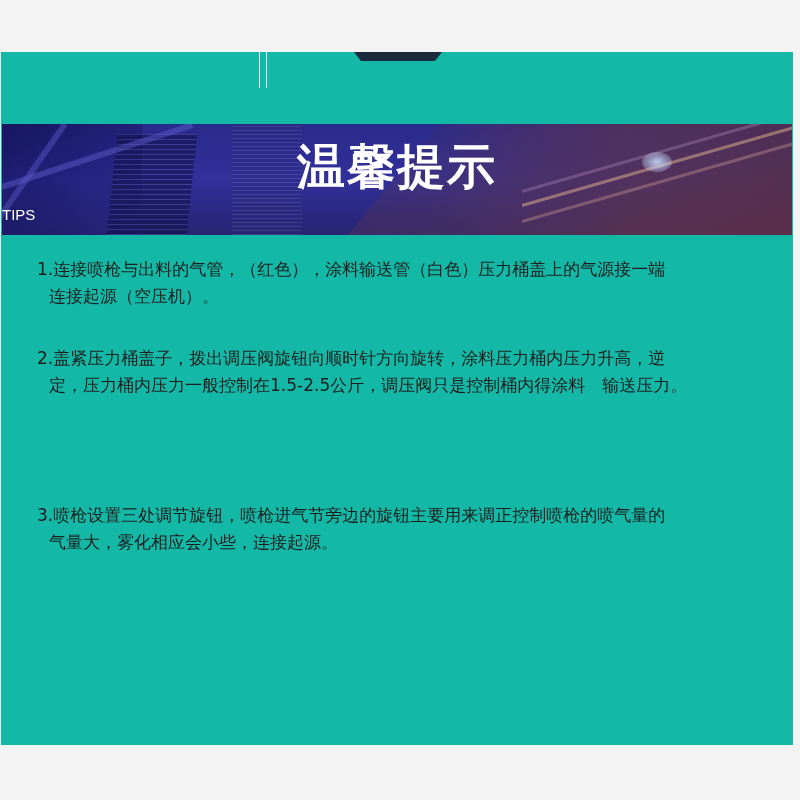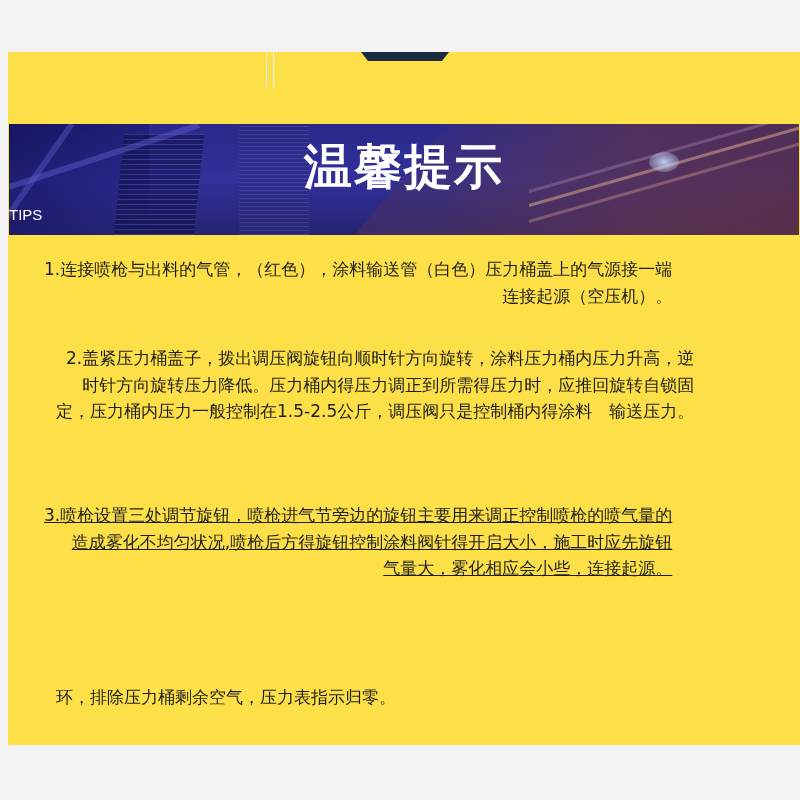--- a/index.html
+++ b/index.html
@@ -3,22 +3,22 @@
 <meta charset="utf-8">
 <style>
   html, body { margin: 0; padding: 0; }
   body {
     width: 800px; height: 800px; overflow: hidden;
     background: #f3f3f3;
     font-family: "DejaVu Sans", "Liberation Sans", sans-serif;
     position: relative;
   }
   .card {
-    position: absolute; left: 8px; top: 52px; width: 792px; height: 693px;
-    background: #fde047;
+    position: absolute; left: 1px; top: 52px; width: 792px; height: 693px;
+    background: #14b8a6;
   }
   .card-divider {
     position: absolute; left: 258px; top: 0; width: 1px; height: 36px;
     background: #f0f0f0;
   }
   .card-divider.d2 { left: 265px; }
   .top-tab {
     position: absolute; left: 353px; top: 0; width: 88px; height: 9px;
     background: #1c2a3e;
     clip-path: polygon(0 0, 100% 0, 92% 100%, 8% 100%);
@@ -51,27 +51,27 @@
   }
   .banner-sub {
     position: absolute; left: 0; right: 0; top: 82px; 
     color: #ffffff; font-size: 15px; line-height: 18px;
     font-family: "Liberation Sans", sans-serif;
   }
   .tips {
     position: absolute; left: 36px; top: 204px; width: 730px;
     color: #1e1e1e; font-size: 17px; line-height: 26.5px;
   }
-  .tip { margin: 0; padding-left: 0; text-align: right; }
+  .tip { margin: 0; padding-left: 0; }
   .tip .line { display: block; white-space: nowrap; }
   .tip .line.indent { padding-left: 12px; }
   .tip .line.indent2 { padding-left: 4px; }
   .tip1 { position: absolute; top: 0; }
   .tip2 { position: absolute; top: 89px; }
-  .tip3 { position: absolute; top: 246px; text-decoration: underline; }
+  .tip3 { position: absolute; top: 246px; }
   .tip4 { position: absolute; top: 428px; }
 </style>
 </head>
 <body>
 
 <div class="card">
   <div class="card-divider"></div>
   <div class="card-divider d2"></div>
   <div class="top-tab"></div>
 
@@ -90,25 +90,22 @@
     <div class="banner-sub">TIPS</div>
   </div>
 
   <div class="tips">
     <div class="tip tip1">
       <span class="line">1.连接喷枪与出料的气管，（红色），涂料输送管（白色）压力桶盖上的气源接一端</span>
       <span class="line indent">连接起源（空压机）。</span>
     </div>
     <div class="tip tip2">
       <span class="line">2.盖紧压力桶盖子，拨出调压阀旋钮向顺时针方向旋转，涂料压力桶内压力升高，逆</span>
-      <span class="line indent">时针方向旋转压力降低。压力桶内得压力调正到所需得压力时，应推回旋转自锁固</span>
       <span class="line indent">定，压力桶内压力一般控制在1.5-2.5公斤，调压阀只是控制桶内得涂料　输送压力。</span>
     </div>
     <div class="tip tip3">
       <span class="line">3.喷枪设置三处调节旋钮，喷枪进气节旁边的旋钮主要用来调正控制喷枪的喷气量的</span>
-      <span class="line indent">造成雾化不均匀状况,喷枪后方得旋钮控制涂料阀针得开启大小，施工时应先旋钮</span>
       <span class="line indent">气量大，雾化相应会小些，连接起源。</span>
     </div>
     <div class="tip tip4">
-      <span class="line indent">环，排除压力桶剩余空气，压力表指示归零。</span>
     </div>
   </div>
 </div>
 
 </body></html>

